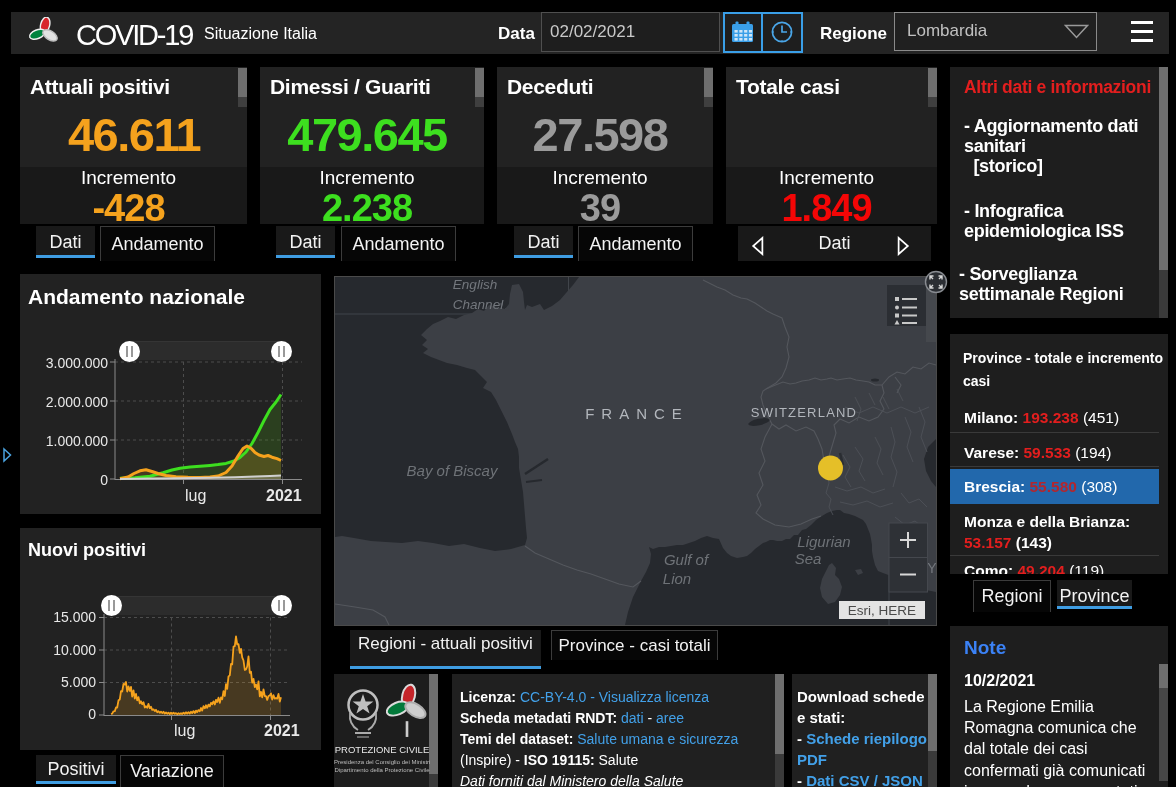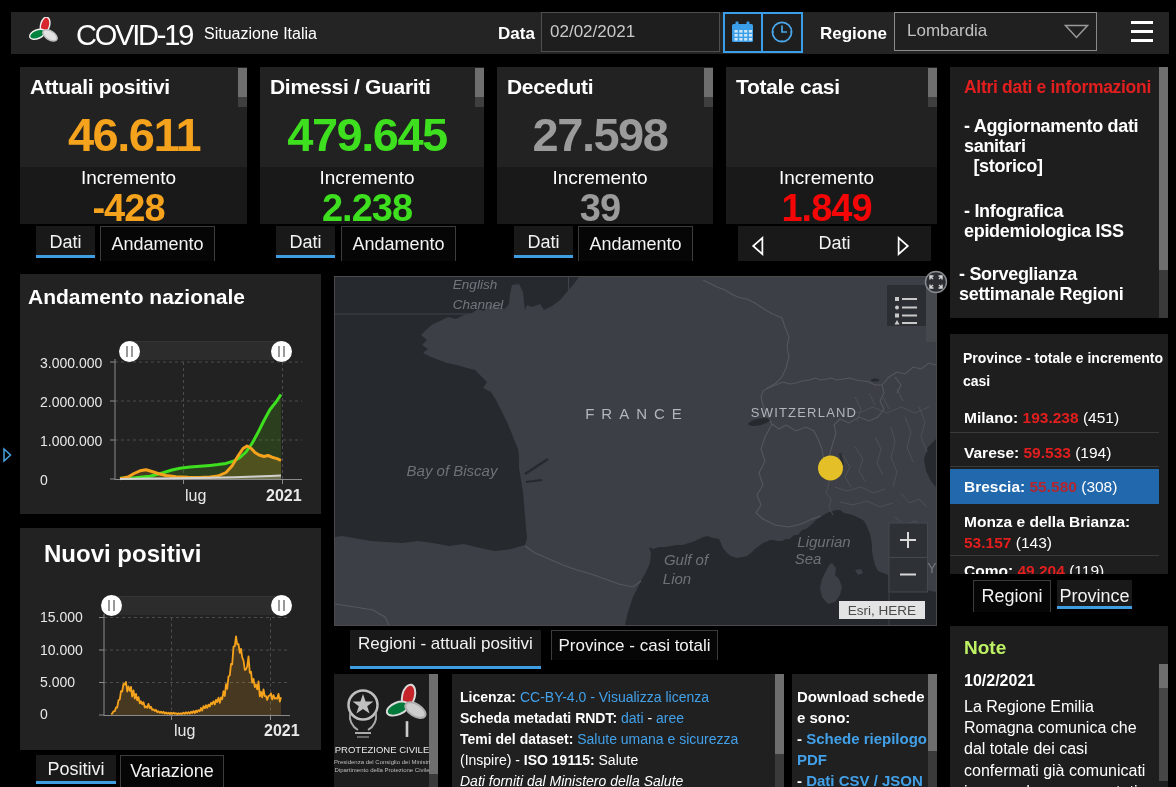--- a/index.html
+++ b/index.html
@@ -9,21 +9,21 @@
 .sb{position:absolute;width:9px;}
 .sb .thumb{position:absolute;left:0;width:9px;background:#6e6e6e;}
 .sb .trk{position:absolute;left:0;width:9px;background:#3f3f3f;}
 .tab{position:absolute;font-size:18px;color:#f2f2f2;text-align:center;box-sizing:border-box;}
 .tab.on{background:#191919;border-bottom:3px solid #3f9de2;}
 .tab.off{background:#060606;border:1px solid #3c3c3c;border-bottom:none;}
 .cardtitle{position:absolute;left:10px;top:8px;letter-spacing:-0.4px;font-size:21px;font-weight:bold;color:#fff;letter-spacing:-0.3px;}
 .bignum{position:absolute;width:100%;text-align:center;font-size:47px;font-weight:bold;letter-spacing:-1.5px;}
 .incrlab{position:absolute;width:100%;text-align:center;font-size:19px;color:#fff;}
 .incrval{position:absolute;width:100%;text-align:center;font-size:38px;font-weight:bold;letter-spacing:-1px;}
-.axl{position:absolute;font-size:14px;color:#e8e8e8;}
+.axl{position:absolute;font-size:14px;color:#e8e8e8;text-align:right;}
 .xl{position:absolute;font-size:16px;color:#e8e8e8;}
 .handle{position:absolute;width:21px;height:21px;border-radius:50%;background:#fff;}
 .handle:before{content:"";position:absolute;left:7px;top:5px;width:2px;height:11px;background:#999;}
 .handle:after{content:"";position:absolute;left:11.5px;top:5px;width:2px;height:11px;background:#999;}
 .red{color:#e31e1e;}
 .blue{color:#42a0e8;}
 </style>
 </head>
 <body>
 
@@ -179,21 +179,21 @@
 <div class="handle" style="left:119px;top:341px;"></div>
 <div class="handle" style="left:271px;top:341px;"></div>
 <div class="axl" style="left:40px;top:355px;width:68px;">3.000.000</div>
 <div class="axl" style="left:40px;top:394px;width:68px;">2.000.000</div>
 <div class="axl" style="left:40px;top:433px;width:68px;">1.000.000</div>
 <div class="axl" style="left:40px;top:472px;width:68px;">0</div>
 <div class="xl" style="left:185px;top:487px;">lug</div>
 <div class="xl" style="left:266px;top:487px;font-weight:bold;">2021</div>
 
 <div class="panel" style="left:20px;top:528px;width:301px;height:222px;"></div>
-<div class="abs" style="left:44px;top:540px;font-size:24px;font-weight:bold;color:#fff;">Nuovi positivi</div>
+<div class="abs" style="left:28px;top:540px;font-size:18px;font-weight:bold;color:#fff;">Nuovi positivi</div>
 <svg class="abs" style="left:20px;top:528px;" width="301" height="222" viewBox="0 0 301 222">
 
   <g stroke="#4d4d4d" stroke-width="1" stroke-dasharray="3,3" fill="none">
     <line x1="84" y1="89.5" x2="270" y2="89.5"></line>
     <line x1="84" y1="122" x2="270" y2="122"></line>
     <line x1="84" y1="154.5" x2="270" y2="154.5"></line>
     <line x1="151.5" y1="89.5" x2="151.5" y2="187"></line>
     <line x1="250.5" y1="89.5" x2="250.5" y2="187"></line>
   </g>
   <g stroke="#8a8a8a" stroke-width="1" fill="none">
@@ -397,21 +397,21 @@
 <div class="abs" style="left:460px;top:687px;width:312px;font-size:14px;color:#fff;line-height:21px;">
   <div><b>Licenza:</b> <span class="blue">CC-BY-4.0 - Visualizza licenza</span></div>
   <div><b>Scheda metadati RNDT:</b> <span class="blue">dati</span> - <span class="blue">aree</span></div>
   <div><b>Temi del dataset:</b> <span class="blue">Salute umana e sicurezza</span></div>
   <div>(Inspire) - <b>ISO 19115:</b> Salute</div>
   <div style="font-style:italic;">Dati forniti dal Ministero della Salute</div>
 </div>
 
 <div class="abs" style="left:797px;top:686px;width:138px;font-size:15px;color:#fff;line-height:21px;font-weight:bold;white-space:nowrap;">
   <div>Download schede</div>
-  <div>e sono:</div>
+  <div>e stati:</div>
   <div>- <span class="blue">Schede riepilogo</span></div>
   <div><span class="blue">PDF</span></div>
   <div>- <span class="blue">Dati CSV / JSON</span></div>
 </div>
 
 <div class="panel" style="left:950px;top:67px;width:218px;height:251px;background:#1e1e1e;"></div>
 <div class="sb" style="left:1159px;top:67px;height:251px;">
     <div class="trk" style="top:0;height:251px;background:#3a3a3a;"></div>
     <div class="thumb" style="top:0;height:203px;"></div>
   </div>
@@ -422,26 +422,26 @@
 
 <div class="panel" style="left:950px;top:334px;width:218px;height:240px;background:#1e1e1e;"></div>
 <div class="abs" style="left:963px;top:347px;width:205px;font-size:14px;font-weight:bold;color:#fff;line-height:22.8px;">Province - totale e incremento<br>casi</div>
 <div class="abs" style="left:950px;top:432px;width:209px;height:1px;background:#3a3a3a;"></div>
 <div class="abs" style="left:950px;top:466px;width:209px;height:1px;background:#3a3a3a;"></div>
 <div class="abs" style="left:950px;top:555px;width:209px;height:1px;background:#3a3a3a;"></div>
 <div class="abs" style="left:950px;top:469px;width:209px;height:35px;background:#2268ac;"></div>
 <div class="abs" style="left:964px;top:409px;font-size:15.5px;font-weight:bold;color:#fff;">Milano: <span class="red">193.238</span> <span style="font-weight:normal;">(451)</span></div>
 <div class="abs" style="left:964px;top:444px;font-size:15.5px;font-weight:bold;color:#fff;">Varese: <span class="red">59.533</span> <span style="font-weight:normal;">(194)</span></div>
 <div class="abs" style="left:964px;top:478px;font-size:15.5px;font-weight:bold;color:#fff;">Brescia: <span style="color:#b3262d;">55.580</span> <span style="font-weight:normal;">(308)</span></div>
-<div class="abs" style="left:964px;top:511px;font-size:15.5px;font-weight:bold;color:#fff;line-height:21px;">Monza e della Brianza:<br><span class="red">53.157</span> <span style="font-weight:normal;">(143)</span></div>
+<div class="abs" style="left:964px;top:511px;font-size:15.5px;font-weight:bold;color:#fff;line-height:21px;">Monza e della Brianza:<br><span class="red">53.157</span> <span style="font-weight:bold;">(143)</span></div>
 <div class="abs" style="left:964px;top:562px;font-size:15.5px;font-weight:bold;color:#fff;height:12px;overflow:hidden;">Como: <span class="red">49.204</span> <span style="font-weight:normal;">(119)</span></div>
 
 <div class="tab off" style="left:973px;top:580px;width:78px;height:32px;line-height:31px;">Regioni</div>
 <div class="tab on" style="left:1057px;top:580px;width:75px;height:29px;line-height:32px;">Province</div>
 
 <div class="panel" style="left:950px;top:626px;width:218px;height:161px;background:#1e1e1e;"></div>
 <div class="sb" style="left:1159px;top:664px;height:123px;">
     <div class="trk" style="top:0;height:117px;background:#464646;"></div>
     <div class="thumb" style="top:0;height:24px;"></div>
   </div>
-<div class="abs" style="left:964px;top:637px;font-size:19px;font-weight:bold;color:#bef264;">Note</div>
+<div class="abs" style="left:964px;top:637px;font-size:19px;font-weight:bold;color:#3b82f6;">Note</div>
 <div class="abs" style="left:964px;top:672px;font-size:16px;font-weight:bold;color:#fff;">10/2/2021</div>
 <div class="abs" style="left:964px;top:696px;width:195px;font-size:16px;color:#fff;line-height:21.2px;">La Regione Emilia<br>Romagna comunica che<br>dal totale dei casi<br>confermati già comunicati<br>in precedenza sono stati</div>
 
 </body></html>

